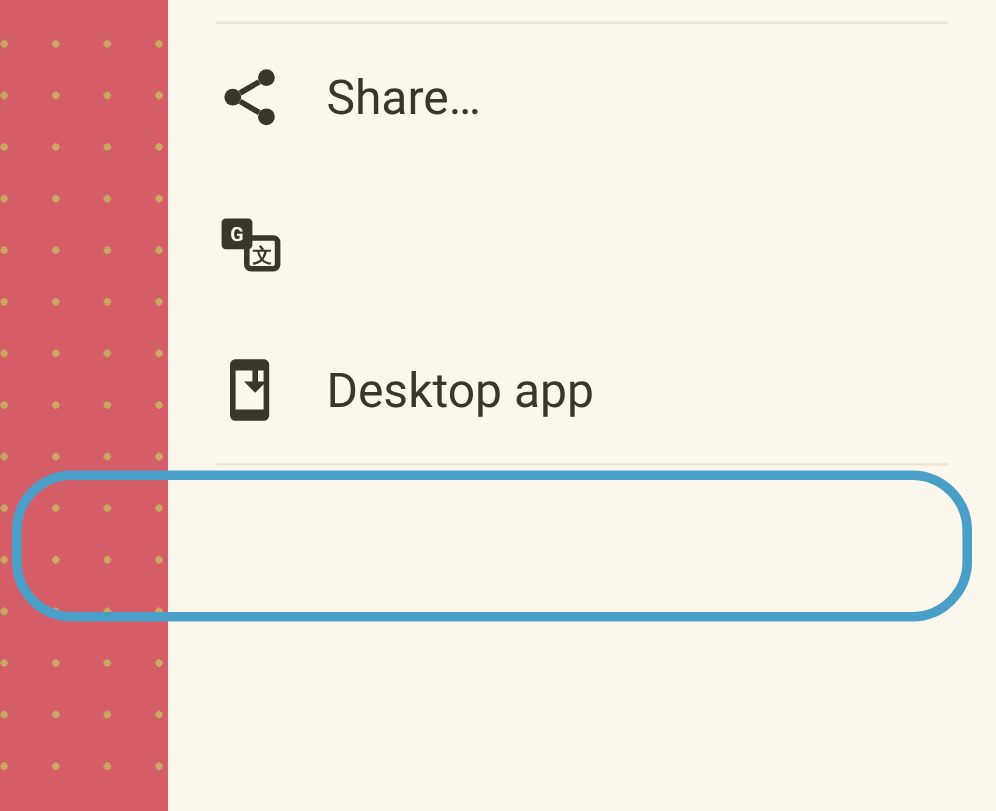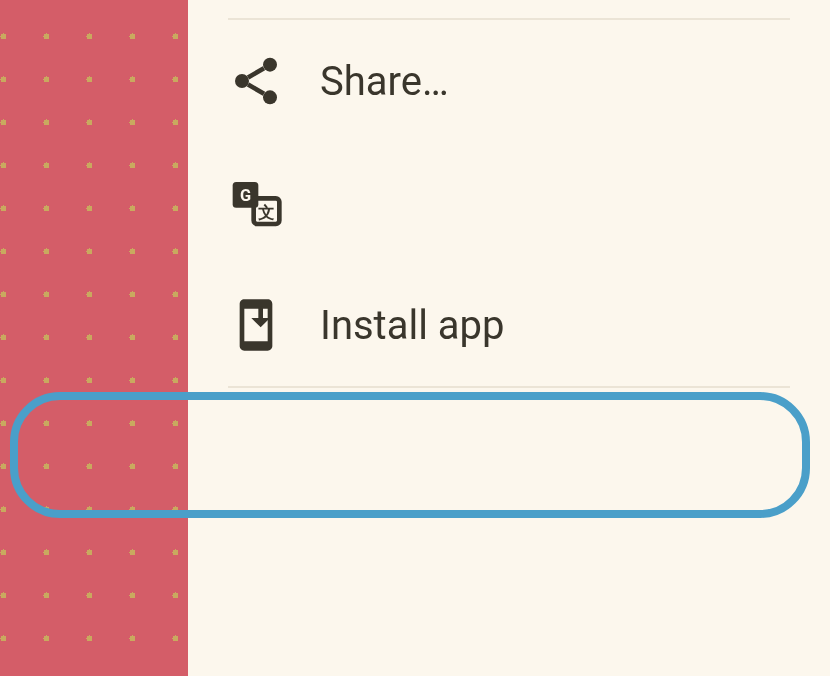--- a/index.html
+++ b/index.html
@@ -25,21 +25,20 @@
       background-size: 43px 43px;
       background-position: 25px 15px;
     }
     .menu-panel {
       position: absolute;
       top: 0;
       left: 140px;
       right: 0;
       bottom: 0;
       background-color: #fcf7ed;
-      margin-left: 48px;
     }
     .divider {
       height: 2px;
       background-color: #ebe4d6;
       margin: 0 40px;
     }
     .divider-top {
       margin-top: 18px;
     }
     .menu-item {
@@ -119,20 +118,20 @@
   </div>
 
   <div class="menu-item">
     <span class="icon-box">
       <svg viewBox="0 0 24 24" fill="#3a362c">
         <path d="M17 1H7C5.9 1 5 1.9 5 3v18c0 1.1 0.9 2 2 2h10c1.1 0 2-0.9 2-2V3c0-1.1-0.9-2-2-2zM17 19H7V5h10v14z"></path>
         <path d="M16 8l-4 4-2-2" fill="none"></path>
         <path d="M14 6v5h3l-4 4-4-4h3V6h2z" transform="translate(1,-2)"></path>
       </svg>
     </span>
-    <span class="label">Install app</span>
+    <span class="label">Desktop app</span>
   </div>
 
 
   <div class="divider"></div>
 </div>
 
 <div class="highlight-ring"></div>
 
 </body></html>

